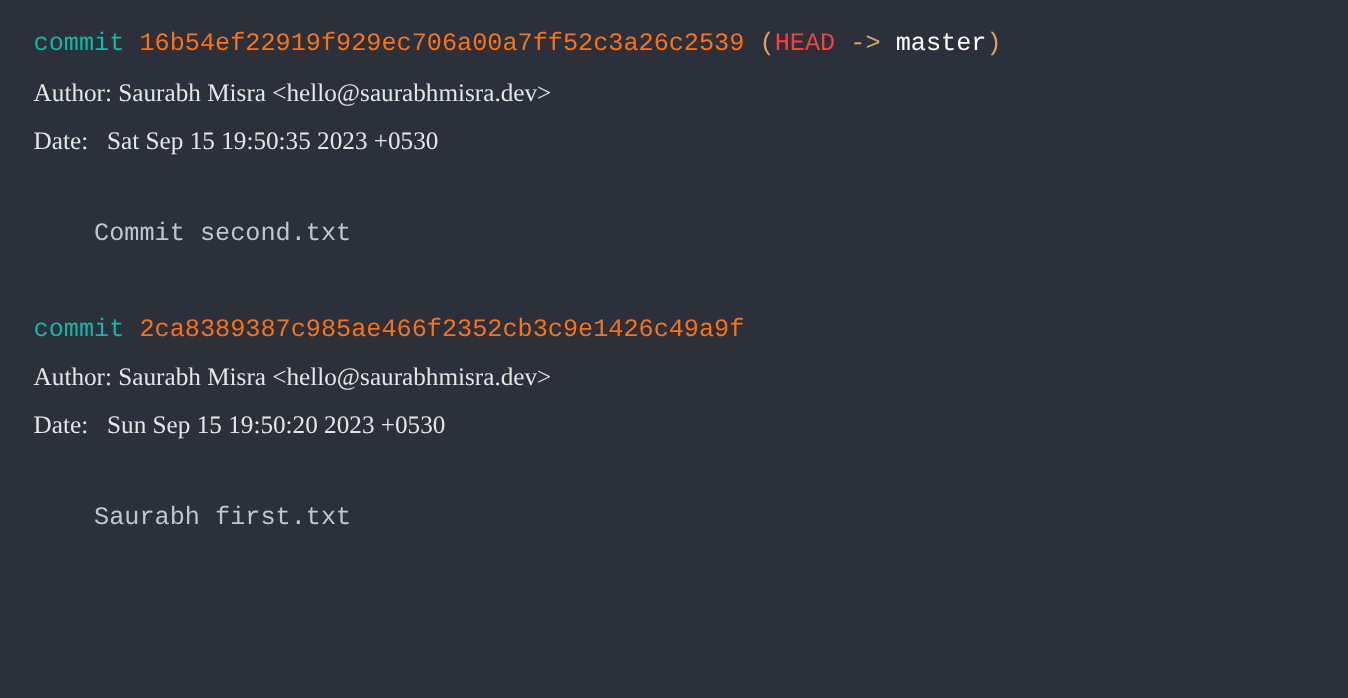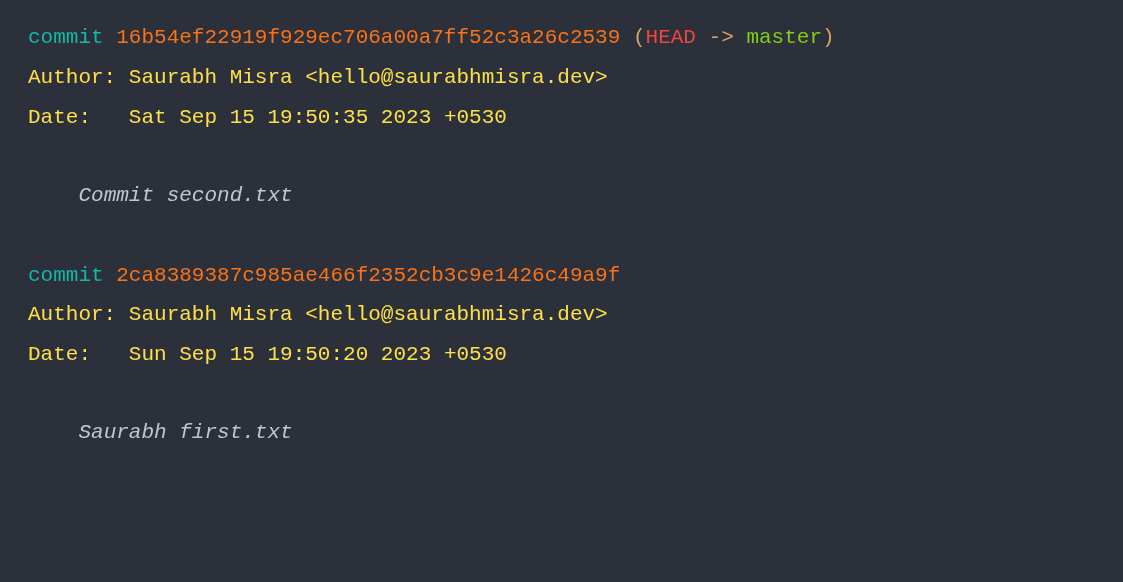--- a/index.html
+++ b/index.html
@@ -33,31 +33,31 @@
     .paren {
       color: #d9a362;
     }
     .head-ref {
       color: #ef4444;
     }
     .arrow {
       color: #d9a362;
     }
     .branch-ref {
-      color: #84cc16;
+      color: #ffffff;
     }
     .author-line, .date-line {
       white-space: pre;
-      color: #fde047;
+      color: #e5e5e5;
+      font-family: Liberation Serif, serif;
     }
     .message-line {
       white-space: pre;
       color: #c0c5ce;
       margin-top: 38px;
-      font-style: italic;
     }
   </style>
 </head>
 <body>
 
 <div class="commit-block">
   <div class="commit-line"><span class="commit-word">commit </span><span class="commit-hash">16b54ef22919f929ec706a00a7ff52c3a26c2539</span><span class="paren"> (</span><span class="head-ref">HEAD</span><span class="arrow"> -&gt; </span><span class="branch-ref">master</span><span class="paren">)</span></div>
   <div class="author-line"><span>Author: </span><span>Saurabh Misra &lt;hello@saurabhmisra.dev&gt;</span></div>
   <div class="date-line"><span>Date:   </span><span>Sat Sep 15 19:50:35 2023 +0530</span></div>
   <div class="message-line"><span>    </span><span>Commit second.txt</span></div>

